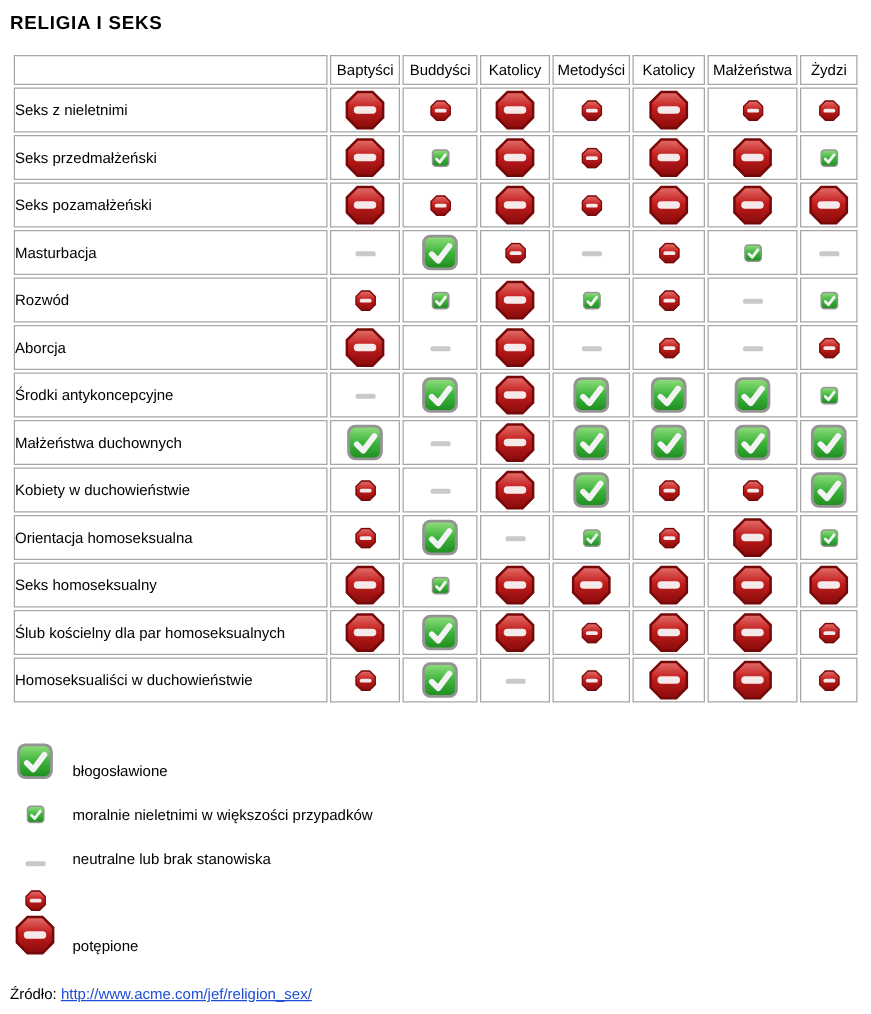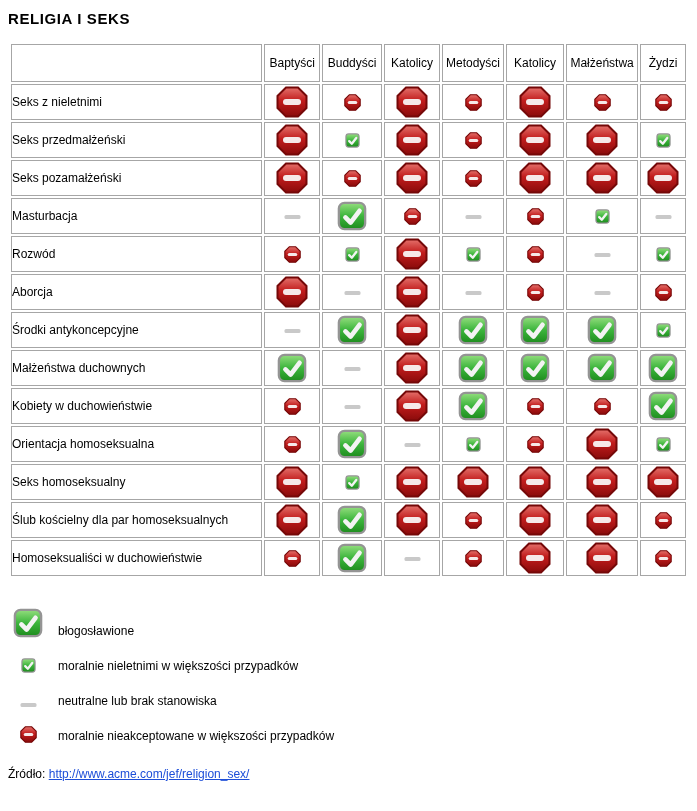--- a/index.html
+++ b/index.html
@@ -23,21 +23,21 @@
     width: 681px;
     table-layout: fixed;
     border: 1px solid #ffffff;
   }
   table.matrix th, table.matrix td {
     border: 1px solid #a6a6a6;
     background: #ffffff;
     padding: 0;
   }
   table.matrix thead th {
-    height: 38px;
+    height: 24px;
     font-weight: normal;
     text-align: center;
     vertical-align: middle;
     font-size: 12px;
   }
   table.matrix tbody td { height: 36px; vertical-align: middle; }
   td.row-label { text-align: left; padding-left: 9px; font-size: 12px; }
   td.icon-cell { text-align: center; }
   col.c-label { width: 247px; }
   col.c-0 { width: 55px; }
@@ -533,20 +533,28 @@
       </span>
       <span class="legend-label">neutralne lub brak stanowiska</span>
     </div>
     <div class="legend-row">
       <span class="legend-icon-slot">
         <span class="icon"><svg width="17" height="17" viewBox="0 0 32 32">
             <polygon points="10,1.5 22,1.5 30.5,10 30.5,22 22,30.5 10,30.5 1.5,22 1.5,10" fill="url(#gradRed)" stroke="#750808" stroke-width="2"></polygon>
             <rect x="7" y="13" width="18" height="6" rx="3" fill="#f6e9e9"></rect>
           </svg></span>
       </span>
-      <span class="legend-label">moralnie nieakceptowane w większości przypadków</span>
+    </div>
+    <div class="legend-row">
+      <span class="legend-icon-slot">
+        <span class="icon"><svg width="32" height="32" viewBox="0 0 32 32">
+            <polygon points="10,1.5 22,1.5 30.5,10 30.5,22 22,30.5 10,30.5 1.5,22 1.5,10" fill="url(#gradRed)" stroke="#750808" stroke-width="2"></polygon>
+            <rect x="7" y="13" width="18" height="6" rx="3" fill="#f6e9e9"></rect>
+          </svg></span>
+      </span>
+      <span class="legend-label">potępione</span>
     </div>
   </div>
 
 <div class="source-line">
   <span>Źródło:</span>
   <a href="#">http://www.acme.com/jef/religion_sex/</a>
 </div>
 
 </body></html>

